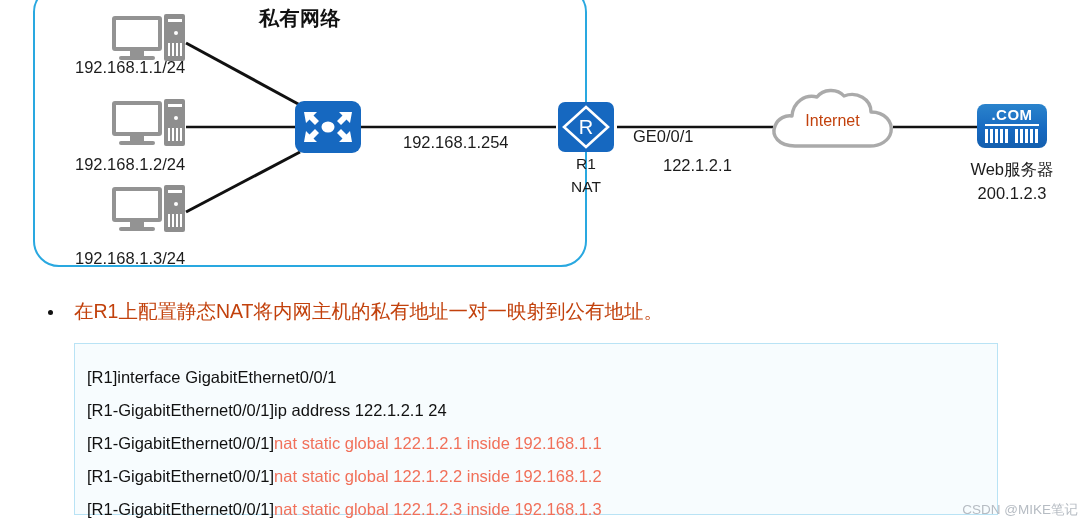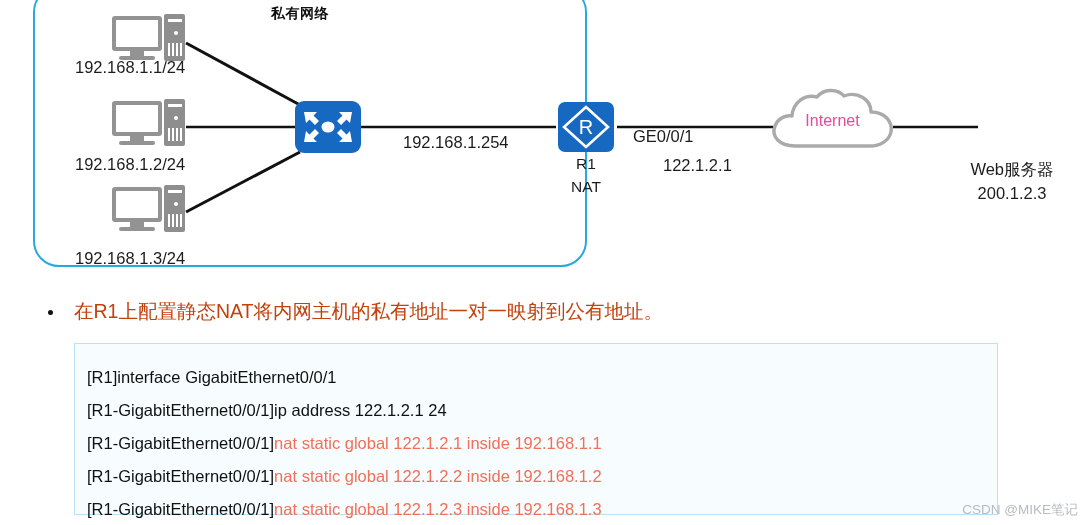--- a/index.html
+++ b/index.html
@@ -14,21 +14,21 @@
   #stage{position:relative;width:1088px;height:525px;}
 
   
   .privnet-box{
     position:absolute;left:33px;top:-14px;width:554px;height:281px;
     border:2.5px solid #29a8e0;border-radius:26px;
     box-sizing:border-box;background:transparent;
   }
   .privnet-title{
     position:absolute;left:235px;top:5px;width:130px;
-    text-align:center;font-size:14px;font-weight:bold;
+    text-align:center;font-size:20px;font-weight:bold;
     letter-spacing:.5px;color:#111;
   }
 
   
   .lbl{position:absolute;font-size:16.5px;color:#1c1c1c;white-space:nowrap;}
   .lbl.bold{font-weight:normal;font-size:15.5px;}
   .lbl.ctr{text-align:center;}
 
   
   svg.links{position:absolute;left:0;top:0;width:1088px;height:285px;}
@@ -71,21 +71,21 @@
   .webserver .rule{position:absolute;left:8px;top:20px;width:54px;height:2px;background:#fff;}
   .webserver .bars{position:absolute;left:8px;top:25px;width:24px;height:14px;
     background:repeating-linear-gradient(to right,#fff 0 3px,transparent 3px 5px);}
   .webserver .bars2{position:absolute;left:38px;top:25px;width:24px;height:14px;
     background:repeating-linear-gradient(to right,#fff 0 3px,transparent 3px 5px);}
 
   
   .cloud{position:absolute;left:767px;top:88px;width:131px;height:66px;}
   .cloud .ctext{
     position:absolute;left:0;top:24px;width:131px;text-align:center;
-    font-size:16px;color:#ec4899;
+    font-size:16px;color:#c2410c;
   }
 
   
   .bullet-row{position:absolute;left:48px;top:298px;width:960px;display:flex;align-items:flex-start;}
   .bullet-dot{
     width:5px;height:5px;border-radius:50%;background:#111;
     margin-top:12px;margin-right:21px;flex:0 0 auto;
   }
   .bullet-text{font-size:19.5px;color:#c2410c;line-height:1.4;white-space:nowrap;}
 
@@ -201,20 +201,26 @@
                C11 30 19 27 25 28
                C26 14 38 6 50 9
                C56 1 70 0 77 8
                C90 3 104 11 104 24
                C118 24 126 34 124 44
                C122 53 113 58 103 58 Z" fill="#ffffff" stroke="#aaaaaa" stroke-width="3.4" stroke-linejoin="round"></path>
     </svg>
     <div class="ctext">Internet</div>
   </div>
 
+  <div class="webserver" style="left:977px;top:104px;">
+    <div class="com">.COM</div>
+    <div class="rule"></div>
+    <div class="bars"></div>
+    <div class="bars2"></div>
+  </div>
   <div class="lbl ctr" style="left:942px;top:159px;width:140px;">Web服务器</div>
   <div class="lbl ctr" style="left:942px;top:184px;width:140px;">200.1.2.3</div>
 
   <div class="bullet-row">
     <div class="bullet-dot"></div>
     <div class="bullet-text">在R1上配置静态NAT将内网主机的私有地址一对一映射到公有地址。</div>
   </div>
 
   <div class="codebox">
     <div class="codeline">

